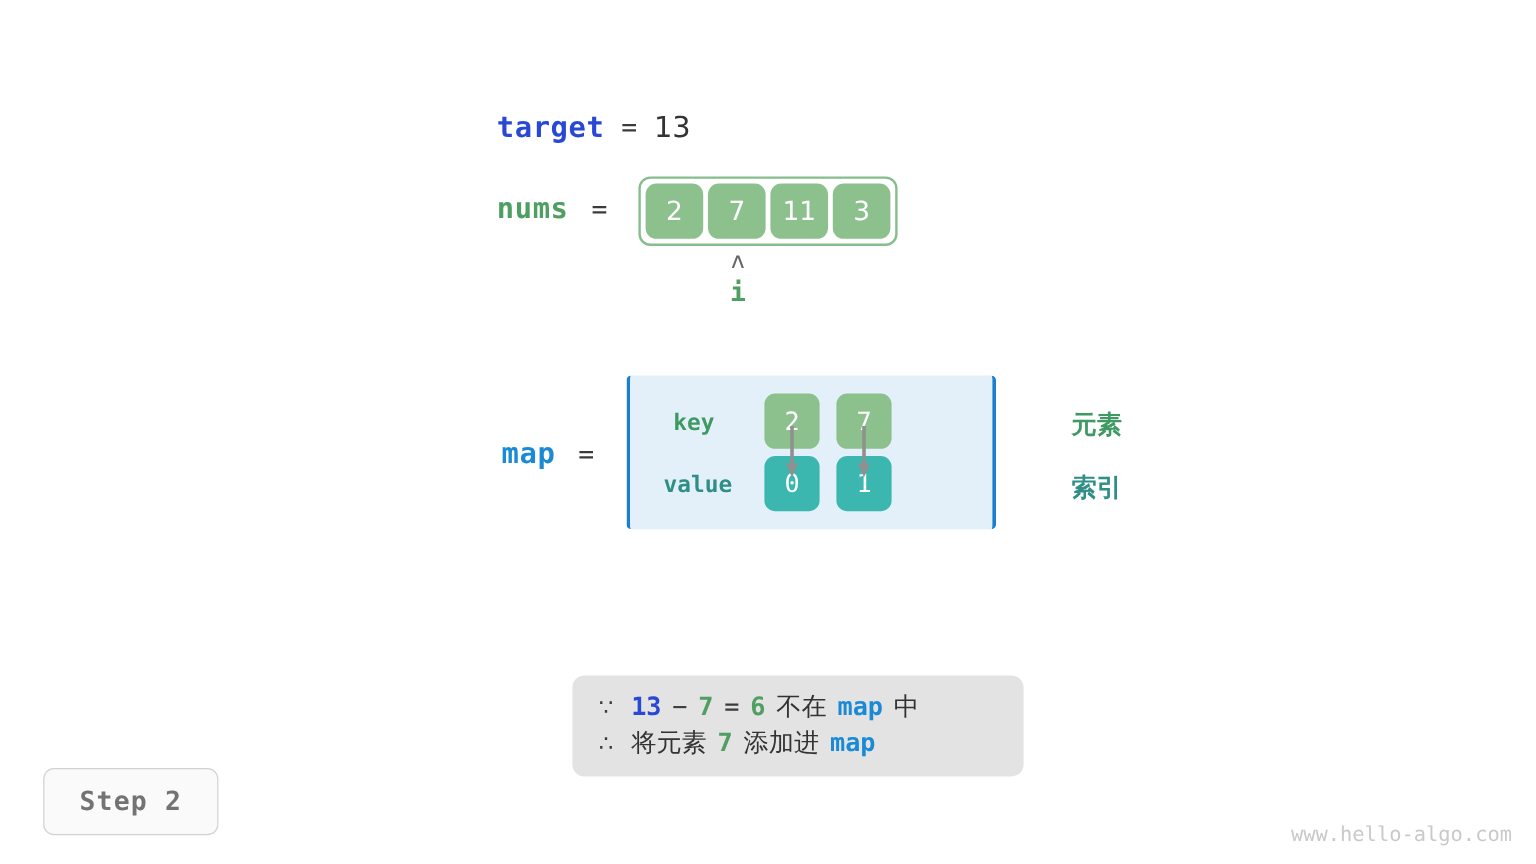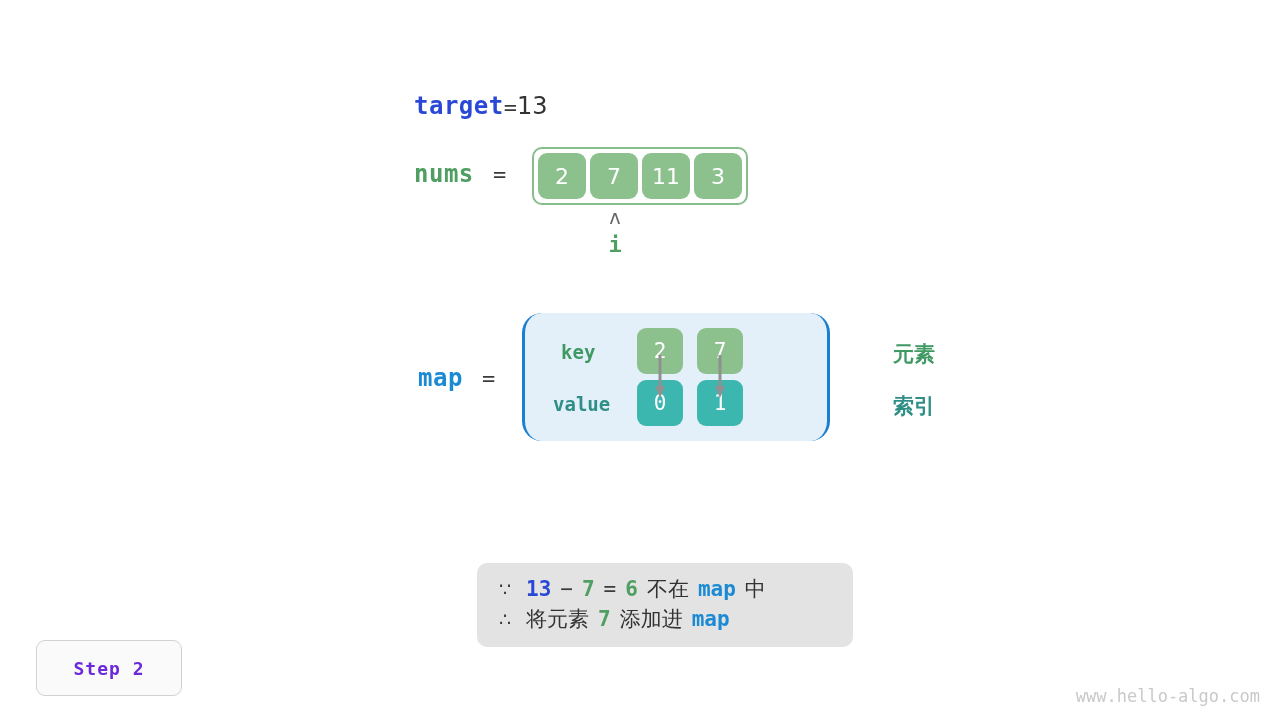--- a/index.html
+++ b/index.html
@@ -20,21 +20,22 @@
   }
 
   
   .abs { position: absolute; }
 
   
   .target-row {
     left: 414px;
     top: 92px;
     display: flex;
-    align-items: flex-end;
+    align-items: center;
+    gap: 14px;
   }
   .var-name {
     font-family: "DejaVu Sans Mono", monospace;
     font-weight: bold;
     font-size: 24px;
     letter-spacing: 0.5px;
   }
   .var-blue   { color: #2a48d6; }
   .var-green  { color: #4f9e62; }
   .var-lblue  { color: #1b8ad4; }
@@ -105,21 +106,21 @@
     top: 364px;
   }
   .map-box {
     left: 522px;
     top: 313px;
     width: 308px;
     height: 128px;
     background: #e3f0fa;
     border-left: 3px solid #1b7fd0;
     border-right: 3px solid #1b7fd0;
-    border-radius: 20px;
+    border-radius: 4px;
     box-sizing: border-box;
   }
   .map-grid {
     position: absolute;
     left: 0; top: 0;
     width: 100%; height: 100%;
   }
   .row-label {
     position: absolute;
     font-family: "DejaVu Sans Mono", monospace;
@@ -232,22 +233,22 @@
     width: 144px;
     height: 54px;
     border: 1px solid #d2d2d2;
     border-radius: 9px;
     background: #fafafa;
     display: flex;
     align-items: center;
     justify-content: center;
     font-family: "DejaVu Sans Mono", monospace;
     font-weight: bold;
-    font-size: 18px;
-    color: #6d28d9;
+    font-size: 22px;
+    color: #737373;
     letter-spacing: 1px;
   }
 
   
   .watermark {
     right: 20px;
     bottom: 14px;
     font-family: "DejaVu Sans Mono", monospace;
     font-size: 17px;
     color: #c9c9c9;

